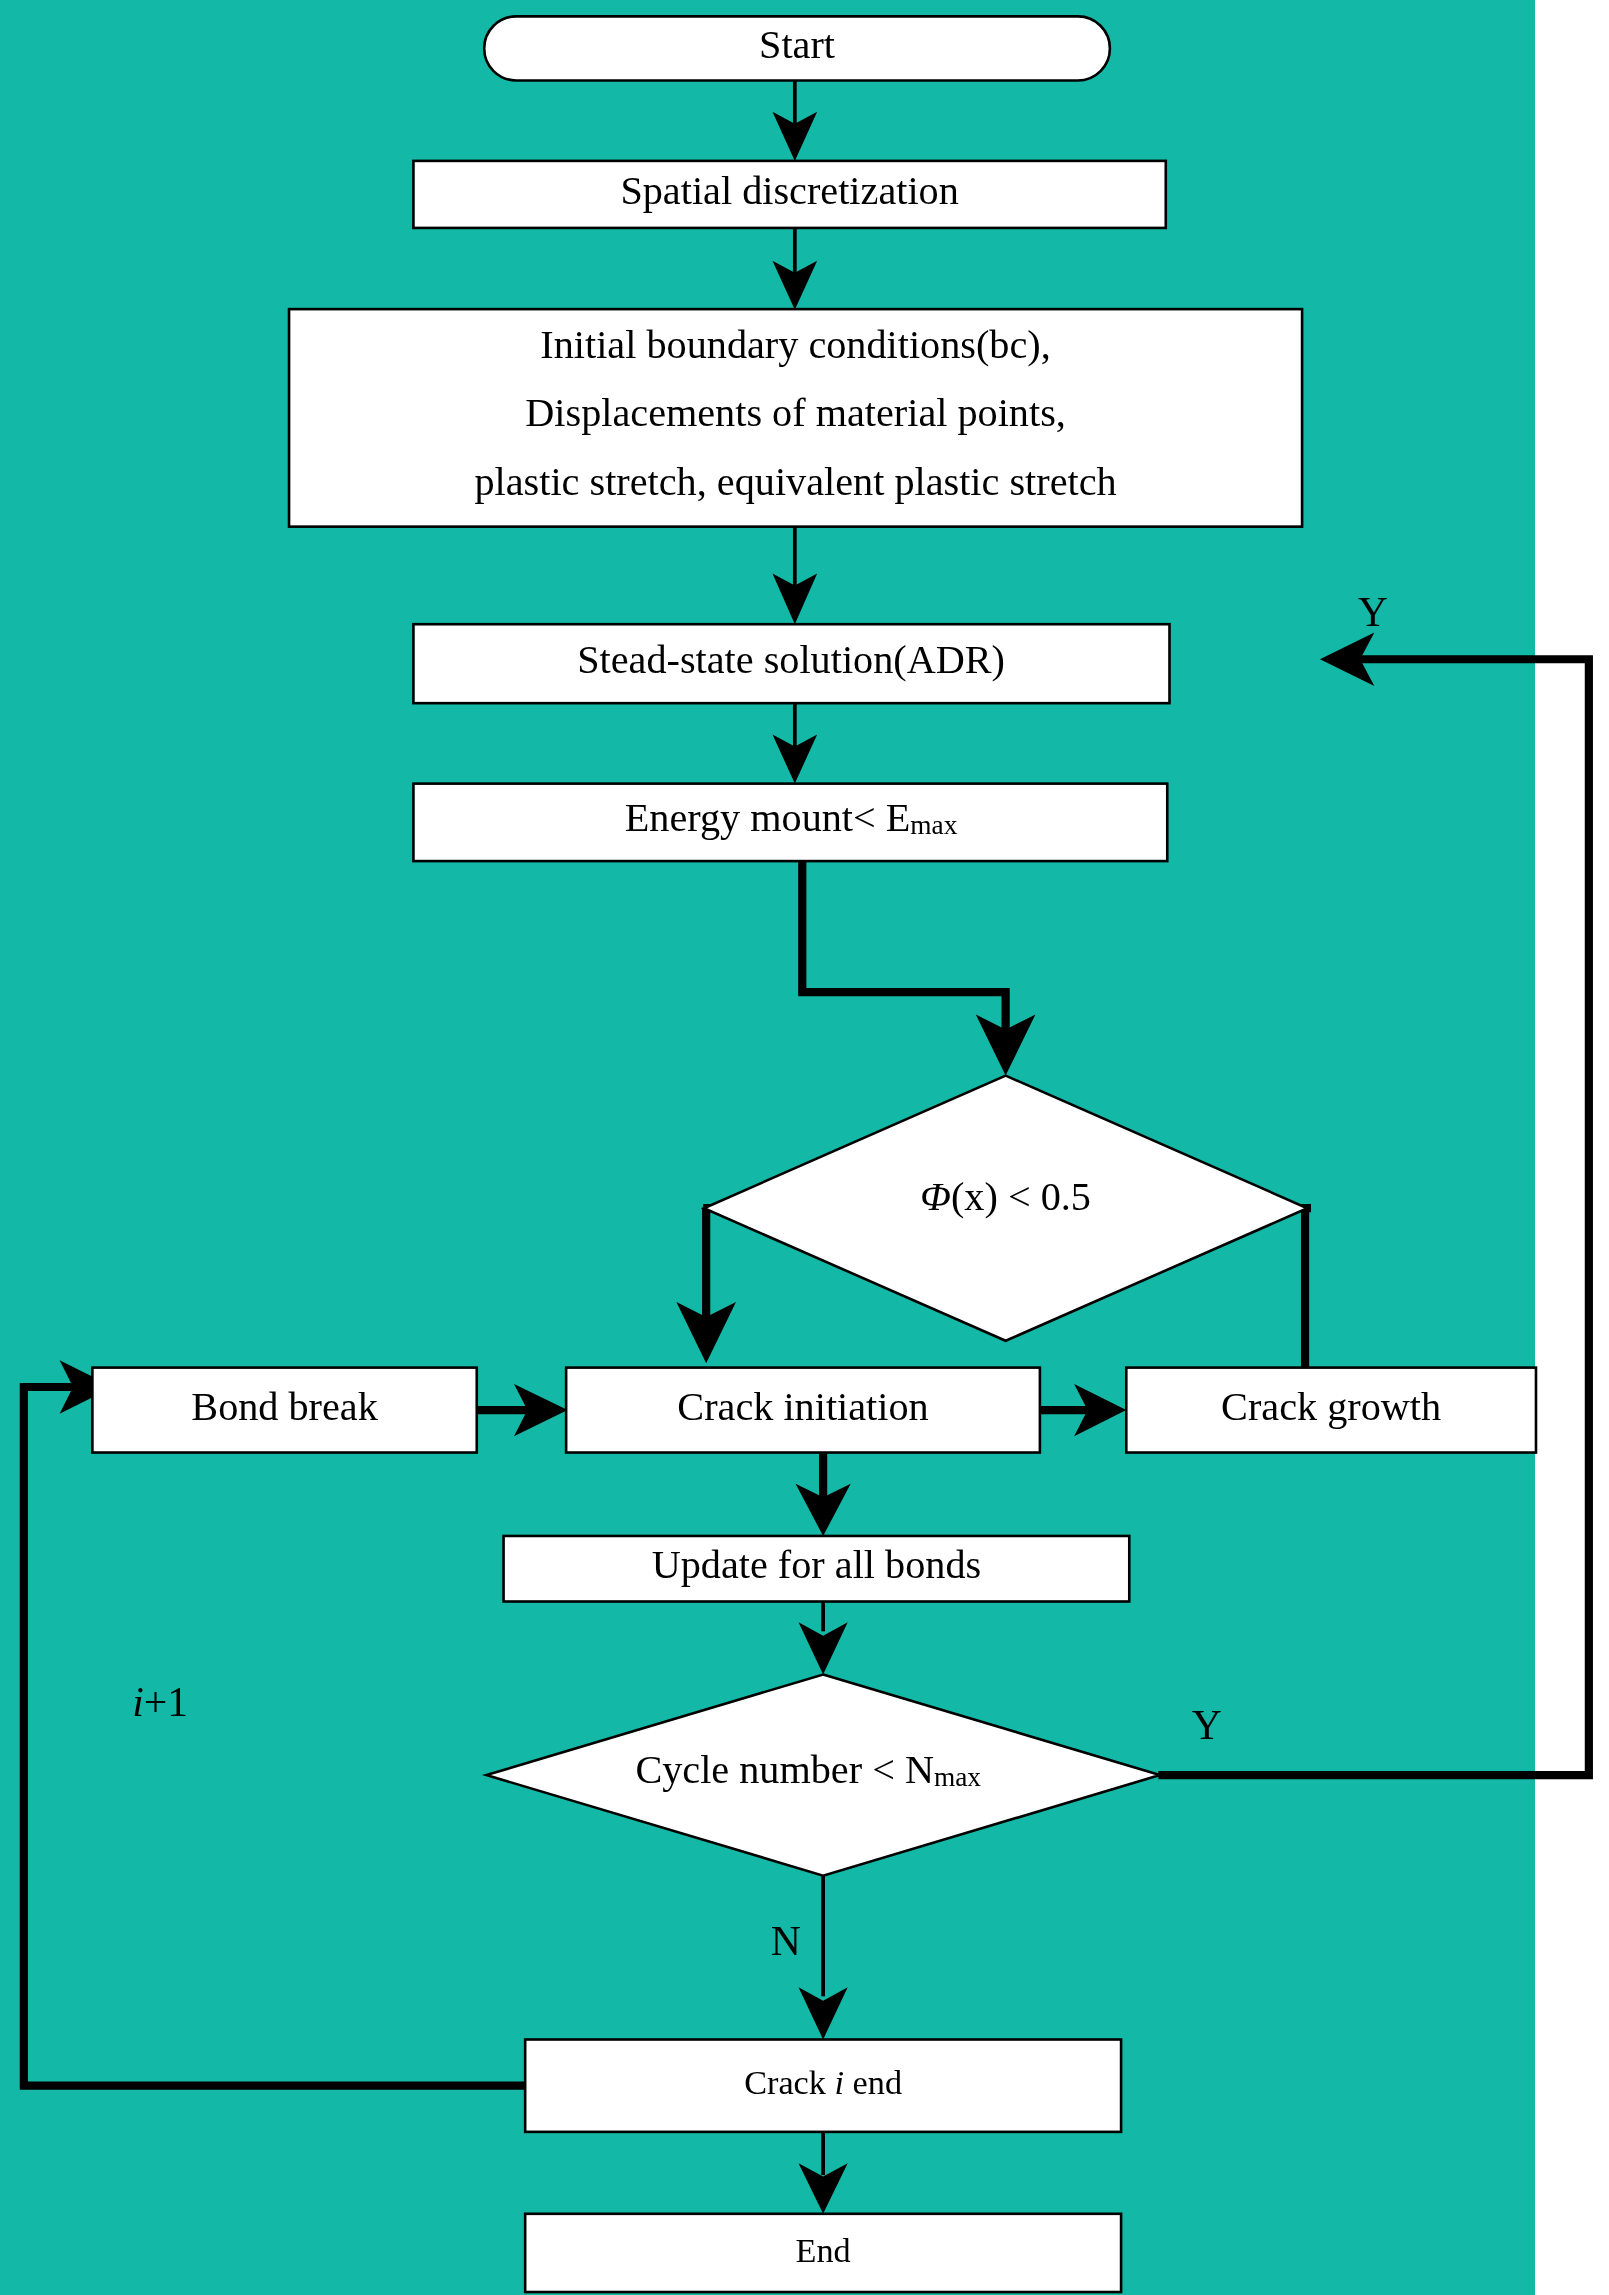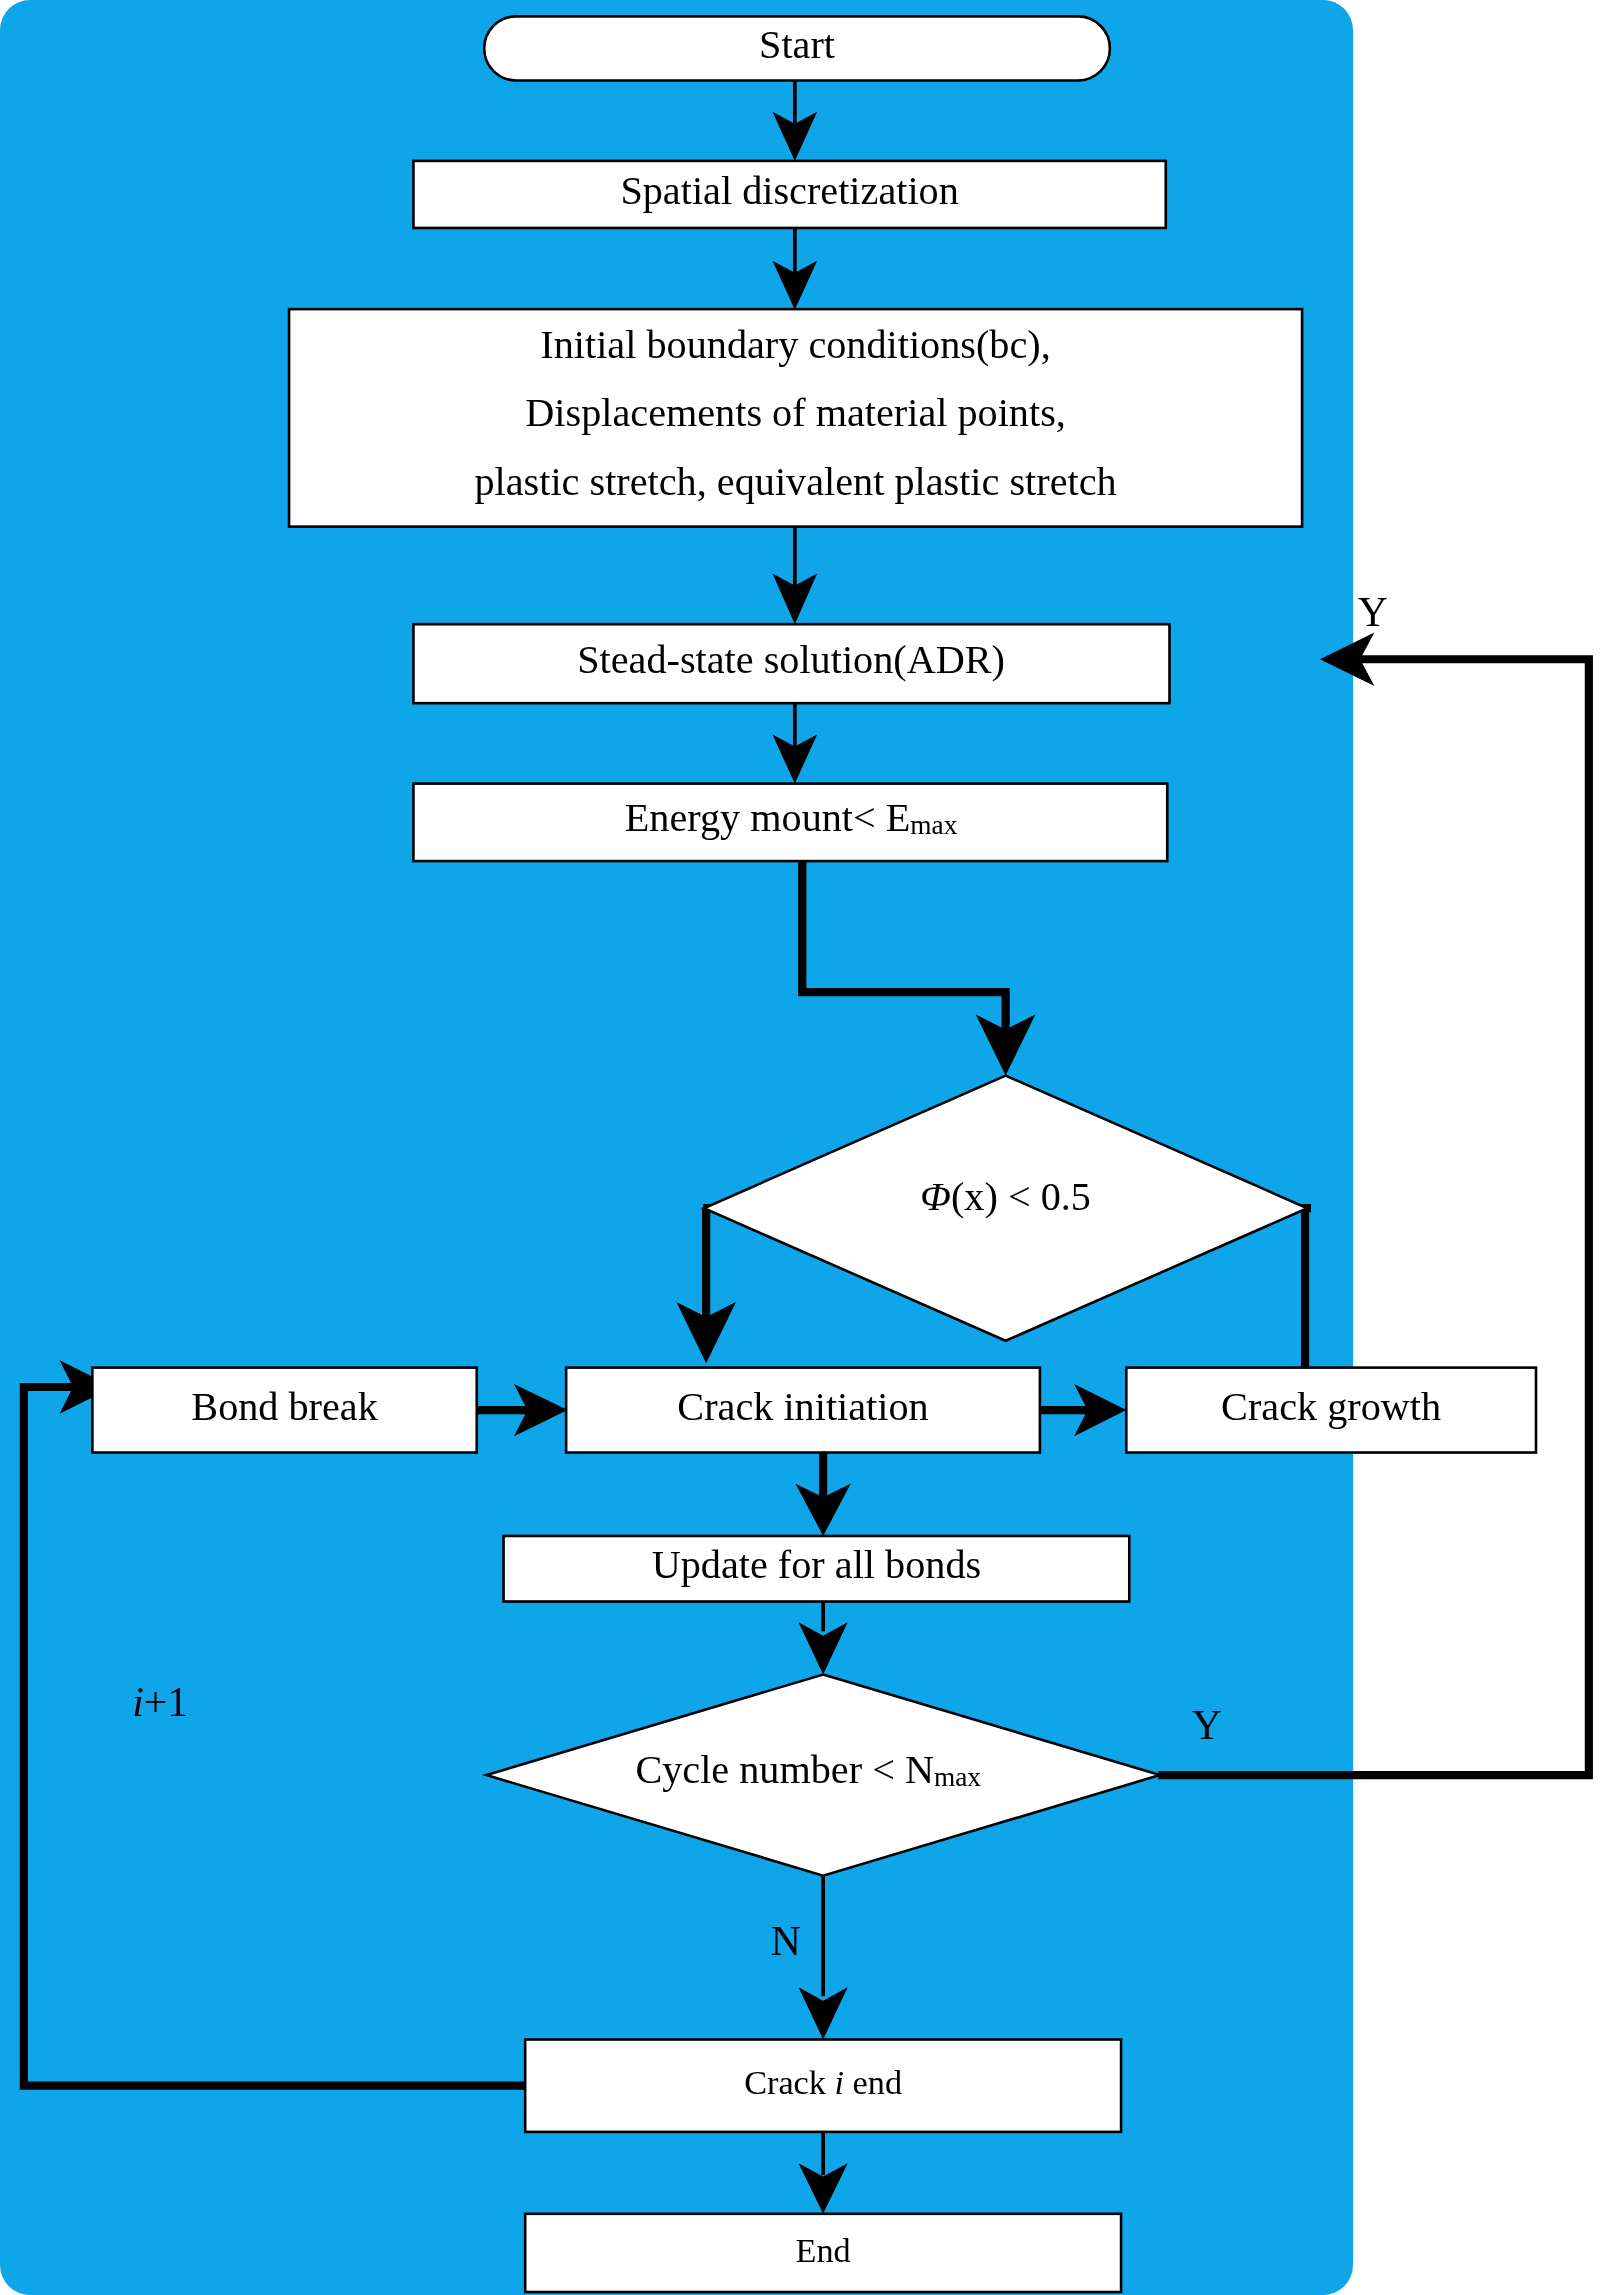--- a/index.html
+++ b/index.html
@@ -8,24 +8,23 @@
     background: #ffffff;
   }
   body {
     width: 1609px;
     height: 2295px;
     font-family: "Liberation Serif", "DejaVu Serif", serif;
     overflow: hidden;
   }
   #flowchart-root {
     position: relative;
-    width: 1353px;
+    width: 1535px;
     height: 2295px;
-    background: #0ea5e9;
-    border-radius: 30px;
+    background: #14b8a6;
   }
   svg.chart-canvas {
     position: absolute;
     top: 0;
     left: 0;
     width: 1609px;
     height: 2295px;
     display: block;
   }
   .node-shape-thin {

